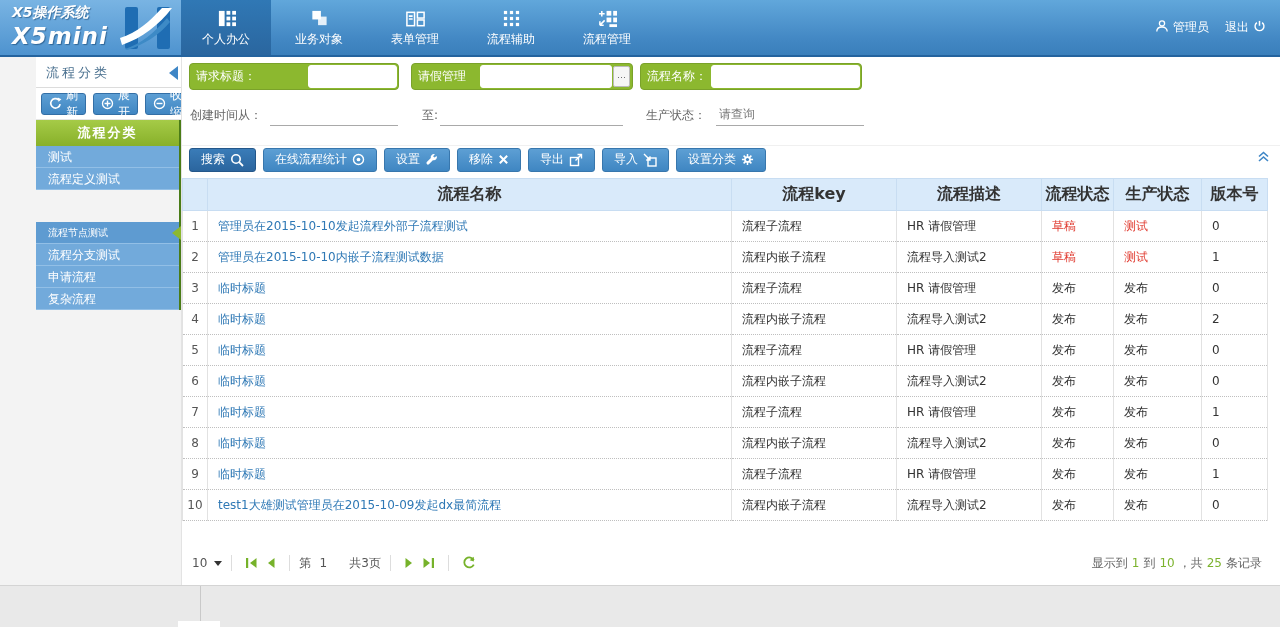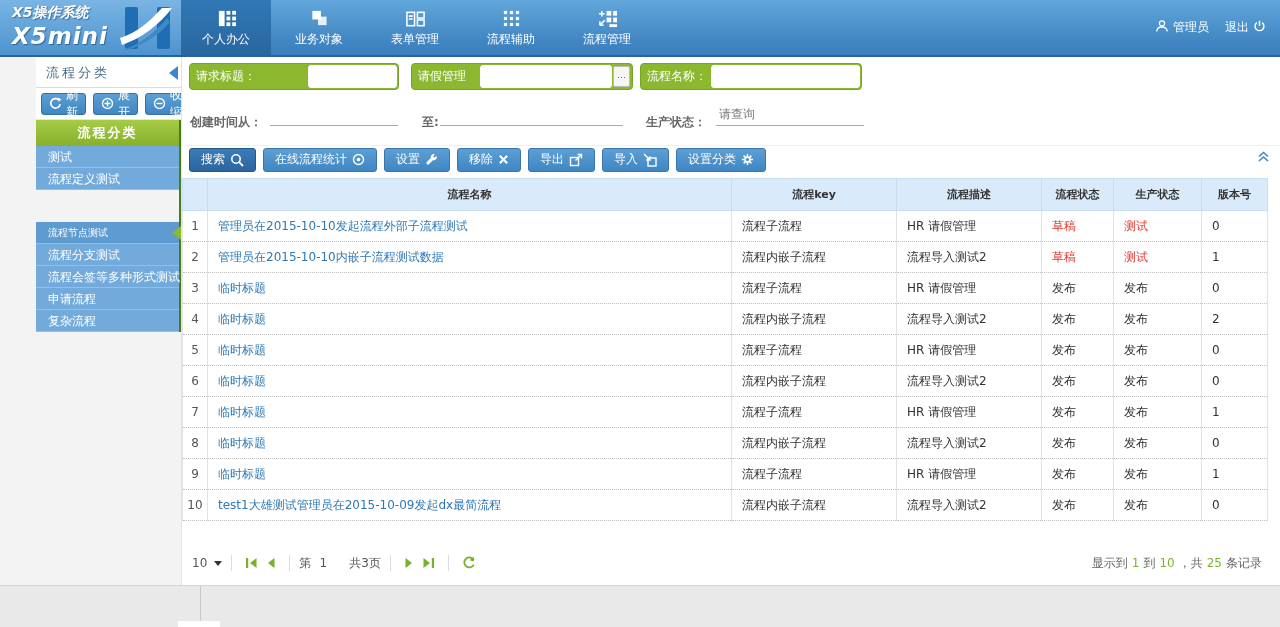--- a/index.html
+++ b/index.html
@@ -53,35 +53,35 @@
   .main { position:absolute; left:181px; top:57px; right:0; bottom:42px; background:#fff;
           border-left:1px solid #e3e3e3; }
   .gbox { position:absolute; top:6px; height:27px; border:1px solid #7aa22a; border-radius:4px;
           background:#8cb82f; display:flex; align-items:center; overflow:hidden; }
   .glabel { color:#fff; padding:0 6px; white-space:nowrap; }
   .ginput { flex:1; height:23px; min-width:0; border:1px solid #fff; border-radius:3px;
             background:#fff; margin-right:1px; outline:none; font-size:12px; padding:0 4px; }
   .gpick { width:17px; height:21px; margin:0 2px 0 0; background:#f6f6f6; border:1px solid #bbb;
            border-radius:2px; font-size:9px; line-height:17px; text-align:center; color:#666; cursor:pointer; }
   .row2 { position:absolute; left:0; top:45px; right:0; height:26px; color:#666; }
-  .r2lbl { position:absolute; top:7px; line-height:26px; white-space:nowrap;font-weight:bold; }
+  .r2lbl { position:absolute; top:0; line-height:26px; white-space:nowrap; }
   .uline { position:absolute; top:2px; height:22px; border:none; border-bottom:1px solid #a9a9a9;
            background:transparent; outline:none; font-size:12px; color:#777; padding:0 3px; }
 
   .tbar { position:absolute; left:0; top:88px; right:0; height:28px; display:flex; align-items:center;
           gap:7px; padding-left:7px; border-top:1px solid #f0f0f0; }
   .tbtn { height:24px; padding:0 11px; display:flex; align-items:center; gap:5px; color:#fff;
           background:linear-gradient(180deg,#5d9fd4,#3f86c2); border:1px solid #3877ad;
           border-radius:3px; cursor:pointer; font-size:12px; white-space:nowrap; }
   .tbtn.primary { background:linear-gradient(180deg,#3a7cb8,#2b659e); border-color:#24578a; }
   .panel-fold { position:absolute; right:10px; top:92px; cursor:pointer; }
 
   table.grid { position:absolute; left:0; top:121px; width:1085px; border-collapse:collapse; table-layout:fixed; }
   .grid th { height:32px; background:#d9eafa; border:1px solid #c8ddf2; font-weight:bold;
-             color:#333; font-size:11px; text-align:center; }
+             color:#333; font-size:16px; text-align:center; }
   .grid td { height:31px; border-right:1px solid #e2e2e2; border-bottom:1px dotted #bfbfbf;
              padding:0 0 0 10px; font-size:12px; color:#333; overflow:hidden; white-space:nowrap; }
   .grid td:first-child { border-left:1px solid #e2e2e2; text-align:center; padding:0; color:#555; }
   .grid a.pname { color:#2e78b5; text-decoration:none; cursor:pointer; }
   .grid .red { color:#e0392e; }
   .c-idx{width:25px} .c-name{width:524px} .c-key{width:165px} .c-desc{width:145px}
   .c-st{width:72px} .c-prod{width:88px} .c-ver{width:66px}
 
   .pager { position:absolute; left:0; top:488px; height:36px; display:flex; align-items:center;
            padding-left:10px; color:#555; }
@@ -250,21 +250,20 @@
           </span>
           <span>收缩</span>
         </div>
       </div>
     <div class="side-sec">流程分类</div>
     <div class="side-items" id="side-items">
         <div class="side-item"><span>测试</span></div>
         <div class="side-item"><span>流程定义测试</span></div>
         <div class="side-item selected"><span>流程节点测试</span></div>
         <div class="side-item"><span>流程分支测试</span></div>
-        <div class="side-item"><span>流程会签等多种形式测试</span></div>
         <div class="side-item"><span>申请流程</span></div>
         <div class="side-item"><span>复杂流程</span></div>
       </div>
   </aside>
 
   <main class="main">
 
     <div id="search-row1">
         <div class="gbox" style="left: 7px; width: 210px; gap: 48px;">
           <span class="glabel" style="width: 70px;">请求标题：</span>

